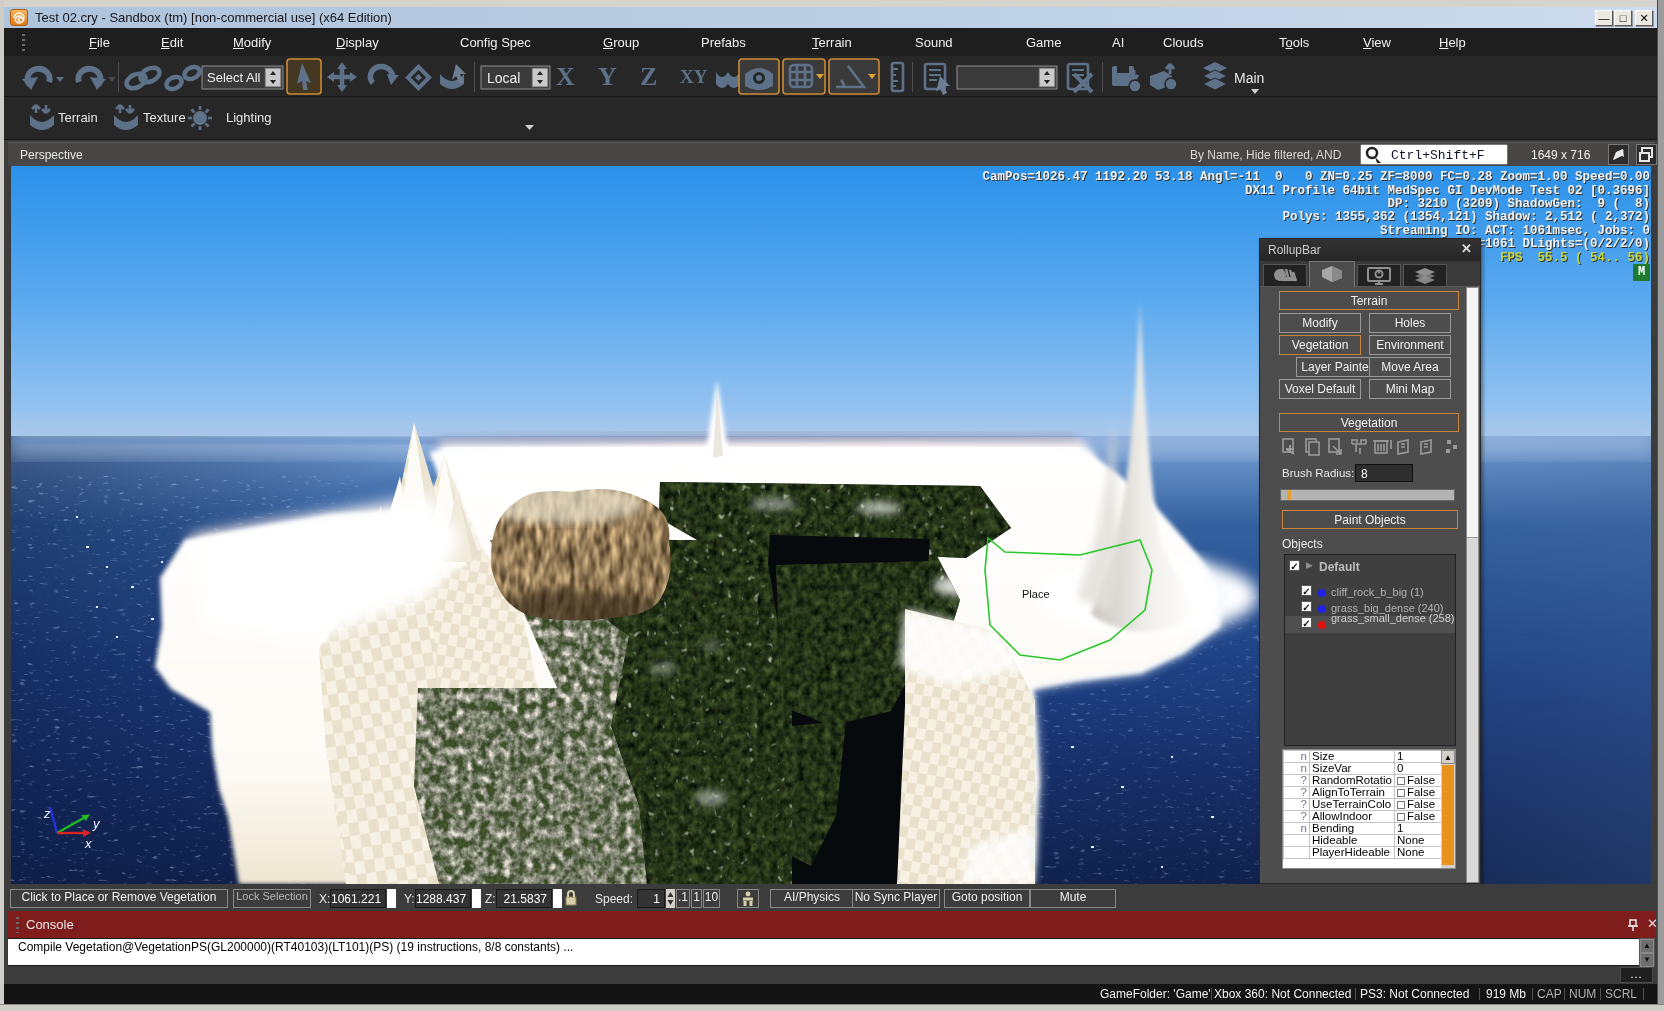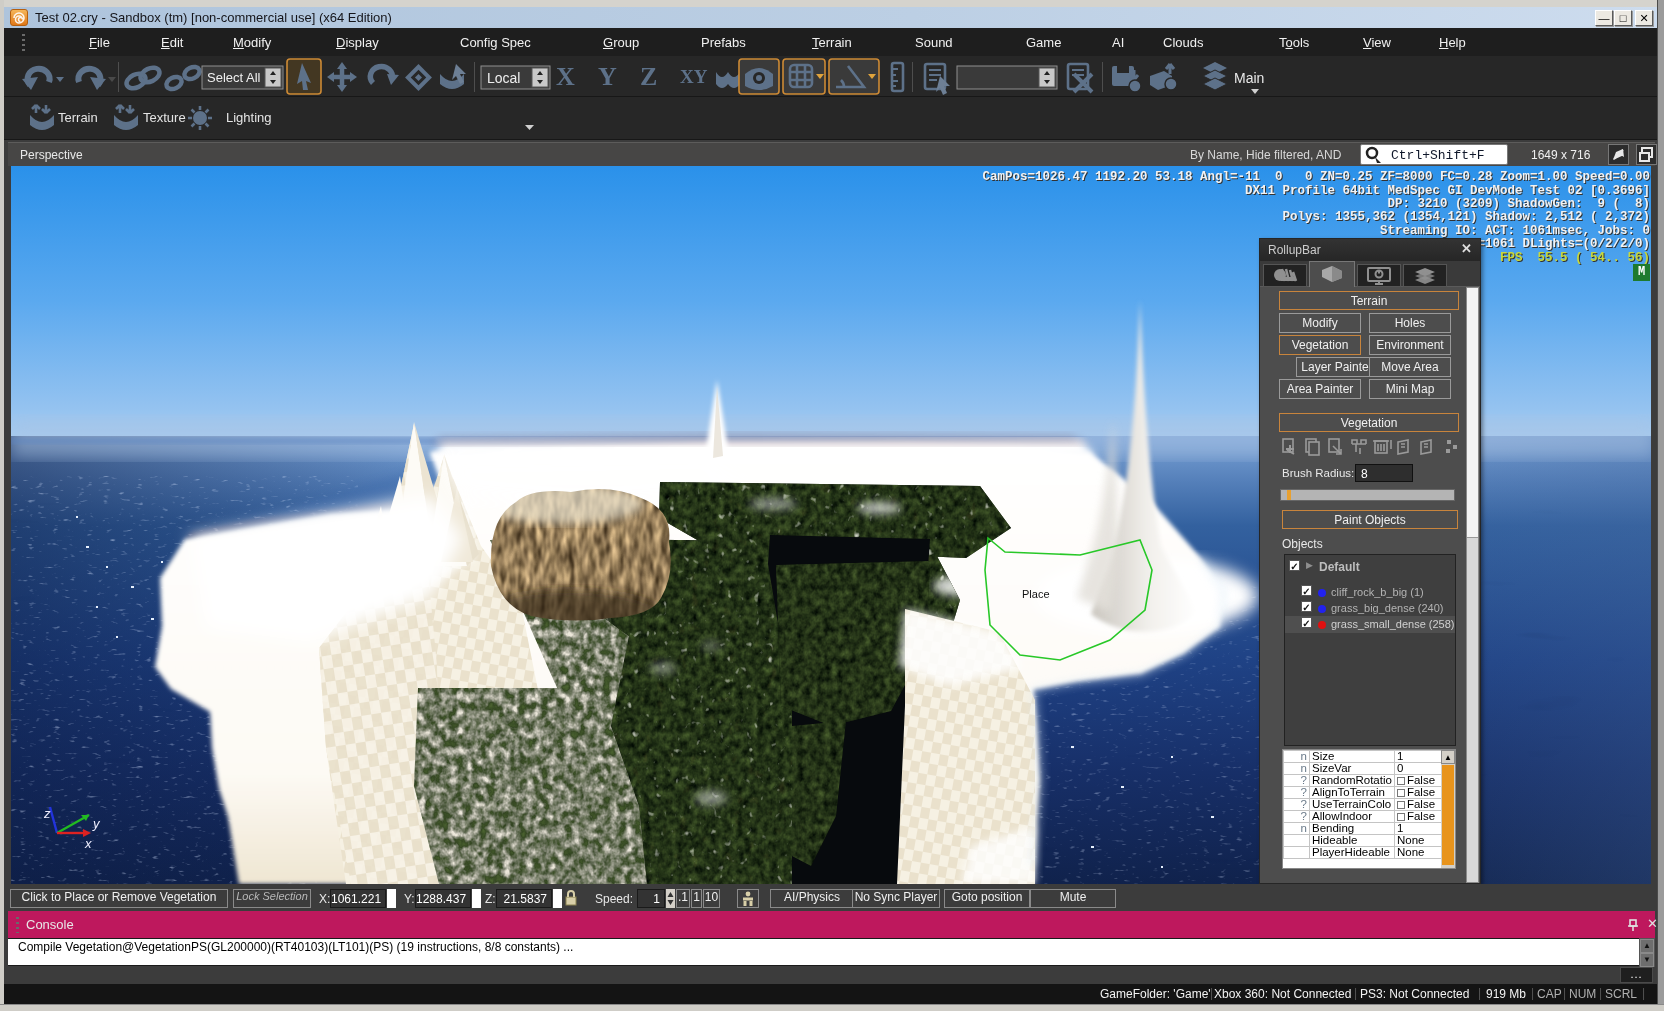--- a/index.html
+++ b/index.html
@@ -34,21 +34,21 @@
   .dbg { position:absolute; right:14px; color:#f2f2f2; font-family:"Liberation Mono",monospace;
     font-size:12.5px; font-weight:bold; white-space:pre; text-shadow:1px 1px 0 #333; letter-spacing:0px; }
   
   #rollup { left:1259px; top:238px; width:222px; height:646px; background:#4d4d4d; border:1px solid #262626; box-shadow:2px 2px 4px rgba(0,0,0,.4); }
   
   #statusrow { left:8px; top:884px; width:1647px; height:27px; background:#3c3c3c; color:#e8e8e8; font-size:12px; }
   .sbtn { position:absolute; top:5px; height:19px; background:#3c3c3c; border:1px solid #8a8a8a; color:#efefef;
     font-size:12px; text-align:center; }
   .sval { position:absolute; top:5px; height:19px; background:#333; border:1px solid #1a1a1a; color:#fff;
     font-size:12px; text-align:right; padding:2px 4px 0 0; }
-  #consolehdr { left:8px; top:911px; width:1647px; height:27px; background:#be185d; color:#e8e8e8; font-size:13px; }
+  #consolehdr { left:8px; top:911px; width:1647px; height:27px; background:#7f1d1d; color:#e8e8e8; font-size:13px; }
   #consolewhite { left:8px; top:938px; width:1631px; height:28px; background:#fff; border-top:1px solid #1a1a1a; border-bottom:1px solid #1a1a1a;
     font-size:12px; color:#000; }
   #consolegap { left:8px; top:967px; width:1647px; height:17px; background:#3c3c3c; }
   #helpbar { left:4px; top:984px; width:1653px; height:20px; background:#141414; color:#f2f2f2; font-size:12px; }
 </style>
 </head>
 <body>
   <div class="abs" id="bt"></div>
   <div class="abs" id="titlebar"></div>
   <div class="abs" id="title-ico"><svg width="16" height="15">
@@ -518,21 +518,21 @@
     <div style="position:absolute;left:206px;top:48px;width:13px;height:596px;background:#d8d8d8;border:1px solid #8a8a8a;">
       <div style="position:absolute;left:0px;top:0px;width:11px;height:250px;background:#f4f4f4;border-bottom:1px solid #999;"></div>
     </div>
     <div class="rb-hdr" style="top:52px;">Terrain</div>
     <div class="rb-btn" style="left:19px;top:74px;">Modify</div>
     <div class="rb-btn" style="left:109px;top:74px;">Holes</div>
     <div class="rb-btn rb-sel" style="left:19px;top:96px;">Vegetation</div>
     <div class="rb-btn" style="left:109px;top:96px;">Environment</div>
     <div class="rb-btn" style="left:36px;top:118px;text-align:center;">Layer Painter</div>
     <div class="rb-btn" style="left:109px;top:118px;">Move Area</div>
-    <div class="rb-btn" style="left:19px;top:140px;">Area Painter</div>
+    <div class="rb-btn" style="left:19px;top:140px;">Voxel Default</div>
     <div class="rb-btn" style="left:109px;top:140px;">Mini Map</div>
     <div class="rb-hdr" style="top:174px;">Vegetation</div>
 
     <svg width="200" height="22" style="position:absolute;left:3px;top:197px;">
       <g stroke="#9a9a9a" stroke-width="1.6" fill="none">
         <rect x="20" y="3" width="10" height="13"></rect>
         <path d="M 24 14 l 7 4 M 27 9 l 0 8 M 23 13 l 8 0" stroke-width="2"></path>
         <rect x="43" y="3" width="10" height="13"></rect>
         <rect x="46" y="6" width="10" height="13" fill="#4d4d4d"></rect>
         <rect x="66" y="3" width="10" height="13"></rect>
@@ -564,21 +564,21 @@
       <b style="position:absolute;left:34px;top:5px;color:#bdbdbd;font-size:12px;">Default</b>
       <div style="position:absolute;left:16px;top:30px;"><span class="cb">✓</span></div>
       <span class="dot" style="left:33px;top:34px;background:#2222ee;"></span>
       <span style="position:absolute;left:46px;top:31px;">cliff_rock_b_big (1)</span>
       <div style="position:absolute;left:16px;top:46px;"><span class="cb">✓</span></div>
       <span class="dot" style="left:33px;top:50px;background:#2222ee;"></span>
       <span style="position:absolute;left:46px;top:47px;">grass_big_dense (240)</span>
       <div style="position:absolute;left:0;top:61px;width:170px;height:17px;background:#4f4f4f;"></div>
       <div style="position:absolute;left:16px;top:62px;"><span class="cb">✓</span></div>
       <span class="dot" style="left:33px;top:66px;background:#e01010;"></span>
-      <span style="position:absolute;left:46px;top:63px;color:#d0d0d0;">grass_small_dense (258)</span>
+      <span style="position:absolute;left:46px;top:57px;color:#d0d0d0;">grass_small_dense (258)</span>
     </div>
 
     <div style="position:absolute;left:22px;top:510px;width:174px;height:120px;background:#fff;border:1px solid #888;font-size:12px;color:#000;overflow:hidden;">
       <table style="border-collapse:collapse;width:160px;font-size:12px;">
         <tbody>
           <tr class="pgr">
             <td class="c0">n</td>
             <td class="c1">Size</td>
             <td class="c2">1</td>
           </tr>
@@ -640,21 +640,21 @@
       color:#111; font-size:10px; line-height:11px; text-align:center; font-weight:bold; }
     .dot { position:absolute; width:8px; height:8px; border-radius:50%; }
     .pgr td { border:1px solid #c4c4c4; height:10px; padding:0 2px; white-space:nowrap; overflow:hidden; font-size:11.5px; line-height:11px; }
     .c0 { width:26px; text-align:right; color:#6a7a8a; }
     .c1 { width:74px; }
     .c2 { width:48px; }
     .cbx { display:inline-block; width:8px; height:8px; border:1px solid #777; background:#fff; margin-right:2px; vertical-align:-1px; }
   </style>
   <div class="abs" id="statusrow">
     <div class="sbtn" style="left:2px;width:218px;">Click to Place or Remove Vegetation</div>
-    <div class="sbtn" style="left:225px;width:78px;color:#b8b8b8;font-size:11px;font-style:italic;">Lock Selection</div>
+    <div class="sbtn" style="left:225px;width:78px;color:#b8b8b8;font-size:11px;">Lock Selection</div>
     <span style="position:absolute;left:311px;top:8px;">X:</span>
     <div class="sval" style="left:322px;width:56px;">1061.221</div>
     <div style="position:absolute;left:379px;top:5px;width:9px;height:19px;background:#fff;"></div>
     <span style="position:absolute;left:396px;top:8px;">Y:</span>
     <div class="sval" style="left:407px;width:56px;">1288.437</div>
     <div style="position:absolute;left:464px;top:5px;width:9px;height:19px;background:#fff;"></div>
     <span style="position:absolute;left:477px;top:8px;">Z:</span>
     <div class="sval" style="left:488px;width:56px;">21.5837</div>
     <div style="position:absolute;left:545px;top:5px;width:9px;height:19px;background:#fff;"></div>
     <svg width="14" height="18" style="position:absolute;left:556px;top:5px;">

